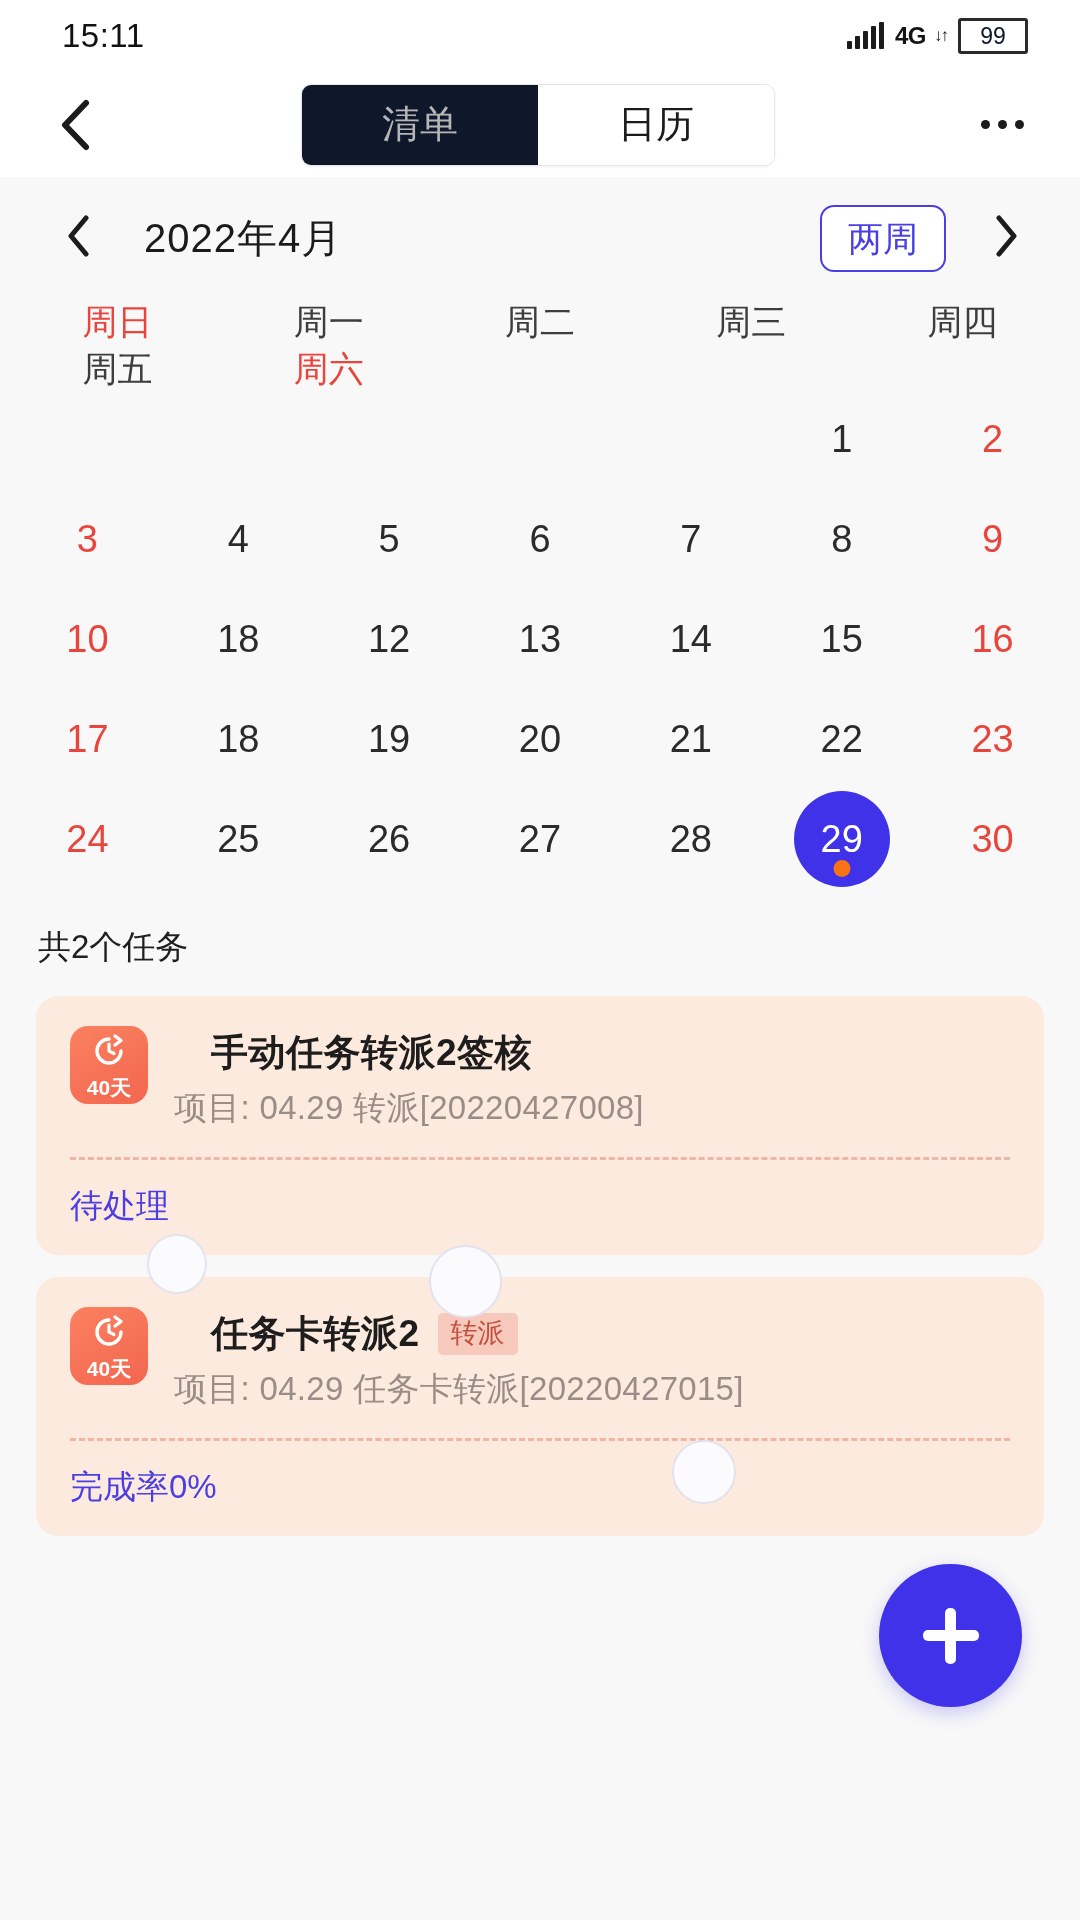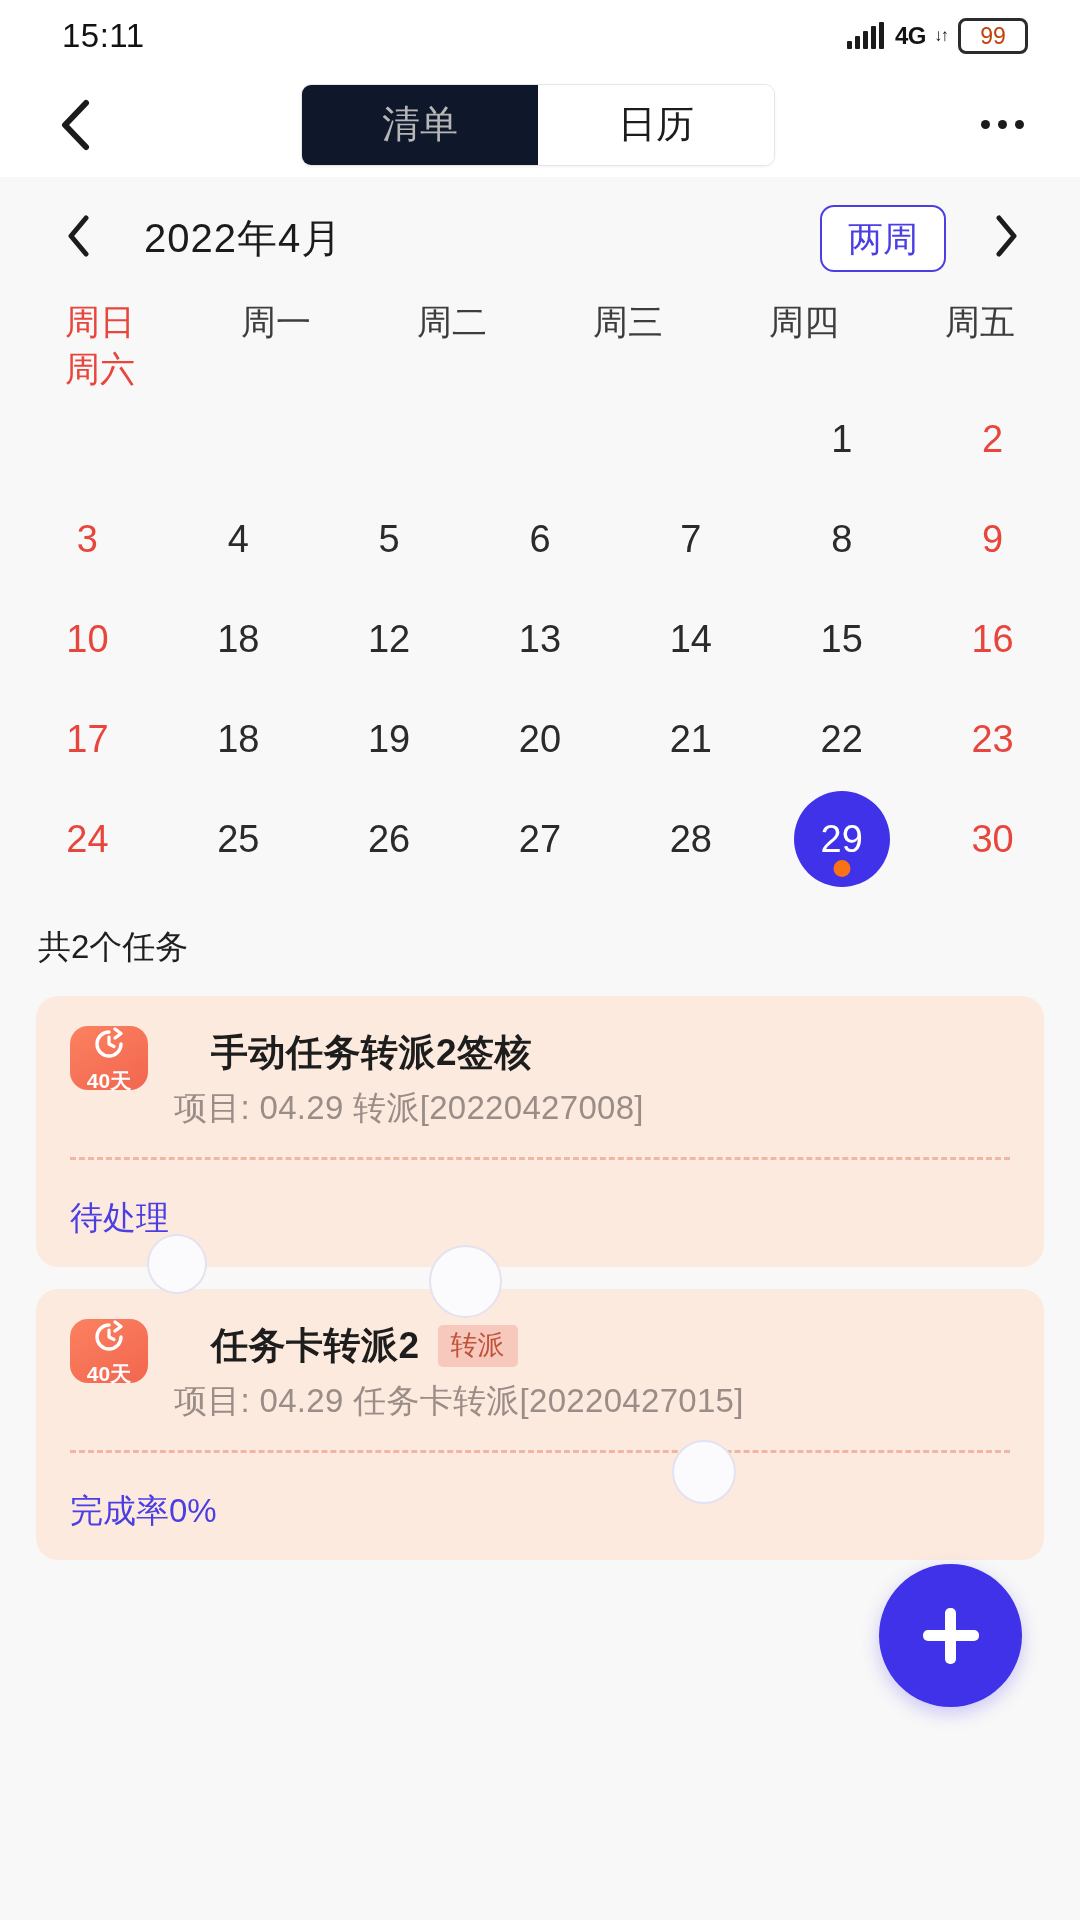--- a/index.html
+++ b/index.html
@@ -56,29 +56,29 @@
     letter-spacing: -0.5px;
   }
   .net-arrows {
     font-size: 17px;
     color: #141414;
     margin-left: -3px;
     letter-spacing: -2px;
   }
   .battery {
     border: 3px solid #2b2b2b;
-    border-radius: 8px;
+    border-radius: 3px;
     width: 70px;
     height: 36px;
     display: flex;
     align-items: center;
     justify-content: center;
     font-size: 23px;
     font-weight: 500;
-    color: #c2410c;
+    color: #0f172a;
   }
 
   
   .navbar {
     height: 105px;
     display: flex;
     align-items: center;
     justify-content: space-between;
     padding: 0 48px 0 46px;
     background: #ffffff;
@@ -169,21 +169,21 @@
     padding: 14px 26px;
     background: #ffffff;
     cursor: pointer;
     line-height: 1;
   }
   .cal-arrow-right { margin-left: 30px; }
 
   
   .weekdays {
     display: grid;
-    grid-template-columns: repeat(6, 1fr);
+    grid-template-columns: repeat(5, 1fr);
     padding: 0 12px;
     height: 72px;
     align-items: center;
   }
   .weekdays div {
     text-align: center;
     font-size: 35px;
     color: #3d3d3d;
   }
   .weekdays div.wk-end { color: #e8453c; }
@@ -252,21 +252,21 @@
     padding: 30px 34px 26px 34px;
     cursor: pointer;
   }
   .task-top {
     display: flex;
     align-items: flex-start;
     gap: 26px;
   }
   .task-icon {
     width: 78px;
-    height: 64px;
+    height: 78px;
     border-radius: 18px;
     background: linear-gradient(150deg, #fb8160 0%, #f2664f 100%);
     display: flex;
     flex-direction: column;
     align-items: center;
     justify-content: center;
     flex: none;
   }
   .task-icon .clockglyph { display: block; margin-bottom: 1px; }
   .task-icon .days {
@@ -304,21 +304,21 @@
     letter-spacing: 0.3px;
   }
   .task-divider {
     border: none;
     border-top: 3px dashed #f1b5a3;
     margin: 26px 0 0 0;
   }
   .task-status {
     font-size: 33px;
     color: #4b3fe4;
-    margin-top: 36px;
+    margin-top: 24px;
   }
 
   
   .fab {
     position: absolute;
     right: 58px;
     bottom: 213px;
     width: 143px;
     height: 143px;
     border-radius: 50%;

